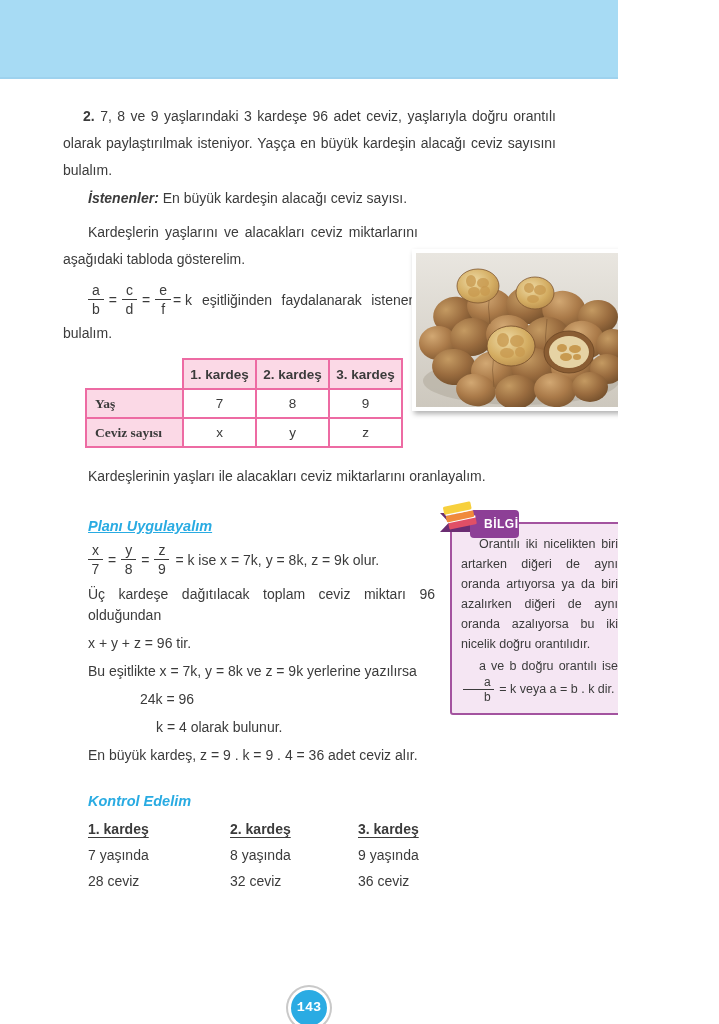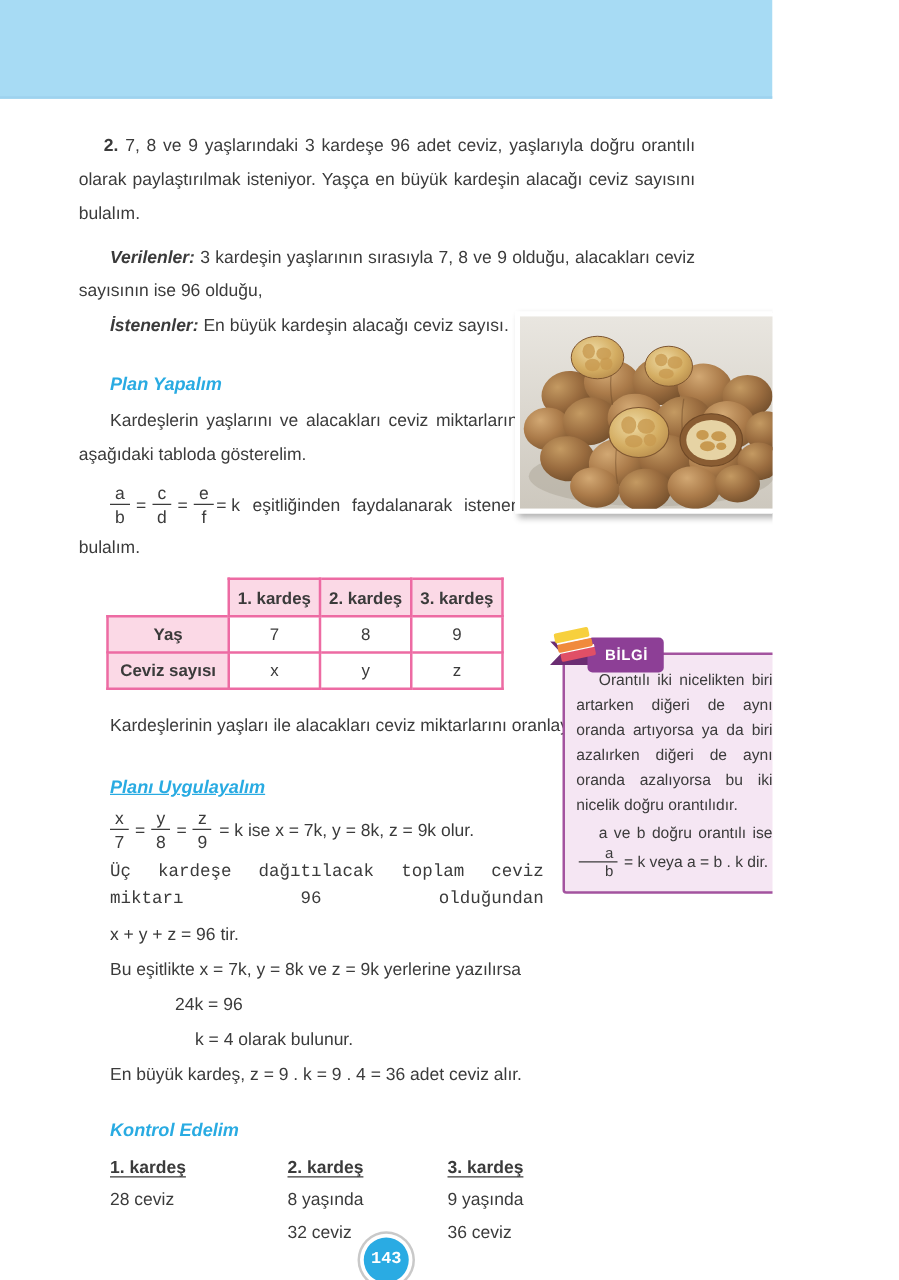--- a/index.html
+++ b/index.html
@@ -10,37 +10,37 @@
 
   .content{padding:0 62px 0 63px;font-size:14px;}
 
   p{margin:0;}
   .para{line-height:27px;text-align:justify;}
   .sec-title{color:var(--accent,#29abe2);font-weight:bold;font-style:italic;font-size:14.5px;margin:26px 0 0 25px;}
   .lbl-it{font-weight:bold;font-style:italic;}
   .ln{margin:7px 0 0 25px;line-height:21px;}
   .indent20{text-indent:20px;}
   .indent25{text-indent:25px;}
-  .stretch{text-align:justify;text-align-last:justify;font-family:Liberation Mono, monospace;}
+  .stretch{text-align:justify;text-align-last:justify;}
 
   
   .eq-row{display:flex;align-items:center;margin:9px 0 0 25px;}
   .frac{display:inline-flex;flex-direction:column;text-align:center;font-size:14px;}
   .frac .num{border-bottom:1.5px solid #3b3b3b;padding:0 4px 1px;line-height:16px;}
   .frac .den{padding-top:1px;line-height:16px;}
   .eqsign{margin:0 5px;}
   .eq-tail{margin-left:2px;}
   .eq-suffix{flex:1;margin-left:10px;text-align:justify;text-align-last:justify;}
 
   
   table.ptable{border-collapse:collapse;margin:13px 0 0 22px;font-size:13.5px;}
   table.ptable th,table.ptable td{border:2px solid var(--table-border,#ed6ba3);}
   table.ptable th{background:var(--table-bg,#fbd9e6);font-weight:bold;height:26px;width:69px;text-align:center;}
   table.ptable th.corner{border:none;background:transparent;width:94px;}
-  table.ptable td.rowlbl{background:var(--table-bg,#fbd9e6);font-weight:bold;text-align:center;padding:3px 8px;height:21px;}
+  table.ptable td.rowlbl{background:var(--table-bg,#fbd9e6);font-weight:bold;text-align:left;padding:3px 8px;height:21px;font-family:Liberation Serif, serif;}
   table.ptable td.val{background:#fff;text-align:center;width:69px;}
 
   
   .check-grid{display:flex;margin:8px 0 0 25px;}
   .check-col{width:142px;}
   .check-col:nth-child(2){width:128px;}
   .check-col .hdr{font-weight:bold;text-decoration:underline;text-underline-offset:3px;line-height:25px;}
   .check-col .cl{line-height:25px;margin-top:1px;}
 
   
@@ -51,21 +51,21 @@
   .info-box{position:absolute;left:450px;top:522px;width:179px;box-sizing:border-box;background:var(--info-bg,#f5e6f3);border:2px solid var(--info-border,#a3539f);border-radius:3px;padding:10px 9px 9px;font-size:12.5px;line-height:20px;text-align:justify;}
   .info-box .ipara{text-indent:18px;}
   .ifrac{display:inline-flex;flex-direction:column;text-align:center;font-size:12px;vertical-align:middle;margin:0 2px;}
   .ifrac .num{border-bottom:1px solid #3b3b3b;padding:0 3px;line-height:13px;}
   .ifrac .den{line-height:13px;padding-top:1px;}
 
   .ribbon{position:absolute;left:-12px;top:-20px;height:32px;}
   .ribbon-tail{position:absolute;left:0;top:9px;width:40px;height:19px;background:var(--ribbon-dark,#6b2d72);
     clip-path:polygon(0 0,100% 0,100% 100%,0 100%,9px 50%);}
   .ribbon-main{position:absolute;left:30px;top:6px;background:var(--ribbon,#8d3f96);color:#fff;font-weight:bold;
-    font-size:12px;letter-spacing:.5px;padding:4px 12px 4px 14px;border-radius:4px;}
+    font-size:12px;letter-spacing:.5px;padding:4px 0 4px 14px;border-radius:4px;}
   .book-icon{position:absolute;left:2px;top:-4px;z-index:2;}
 
   
   .page-badge{position:absolute;left:0;right:0;top:988px;margin:auto;width:46px;height:52px;font-family:Liberation Mono, monospace;}
   .badge-diamond{position:absolute;left:13px;top:25px;width:20px;height:20px;background:var(--badge,#2aabe3);
     transform:rotate(45deg);border-radius:3px;box-shadow:0 0 0 2px #fff;}
   .badge-chevron{position:absolute;left:17px;top:36px;width:12px;height:9px;z-index:2;}
   .badge-circle{position:absolute;left:5px;top:2px;width:36px;height:36px;border-radius:50%;background:var(--badge,#2aabe3);
     color:#fff;font-weight:bold;font-size:13.5px;line-height:36px;text-align:center;z-index:1;
     box-shadow:0 0 0 3px #fff,0 0 0 5px #c9c9c9;}
@@ -74,24 +74,22 @@
 <body>
 
 <div class="page">
 
   <div class="top-band"></div>
 
   <div class="content">
 
     <p class="para indent20" style="margin-top:24px;"><b>2.</b> <span>7, 8 ve 9 yaşlarındaki 3 kardeşe 96 adet ceviz, yaşlarıyla doğru orantılı olarak paylaştırılmak isteniyor. Yaşça en büyük kardeşin alacağı ceviz sayısını bulalım.</span></p>
 
-    <p class="para indent25" style="margin-top:8px;"><span class="lbl-it">Verilenler:</span> <span>3 kardeşin yaşlarının sırasıyla 7, 8 ve 9 olduğu, alacakları ceviz sayısının ise 96 olduğu,</span></p>
     <p class="para indent25" style="margin-top:1px;"><span class="lbl-it">İstenenler:</span> <span>En büyük kardeşin alacağı ceviz sayısı.</span></p>
 
-    <p class="sec-title">Plan Yapalım</p>
     <p class="para indent25" style="margin-top:7px;width:355px;">Kardeşlerin yaşlarını ve alacakları ceviz miktarlarını aşağıdaki tabloda gösterelim.</p>
 
     <div class="eq-row" style="width:347px;">
       <span class="frac">
           <span class="num">a</span>
           <span class="den">b</span>
         </span>
       <span class="eqsign">=</span>
       <span class="frac">
           <span class="num">c</span>
@@ -157,20 +155,21 @@
     <p class="ln">Bu eşitlikte x = 7k, y = 8k ve z = 9k yerlerine yazılırsa</p>
     <p class="ln" style="margin-left:77px;">24k = 96</p>
     <p class="ln" style="margin-left:93px;">k = 4  olarak bulunur.</p>
     <p class="ln">En büyük kardeş, z = 9 . k = 9 . 4 = 36 adet ceviz alır.</p>
 
     <p class="sec-title" style="margin-top:27px;">Kontrol Edelim</p>
 
     <div class="check-grid">
       <div class="check-col">
         <div class="hdr">1. kardeş</div>
+        <div class="cl">7 yaşında</div>
         <div class="cl">28 ceviz</div>
       </div>
       <div class="check-col">
         <div class="hdr">2. kardeş</div>
         <div class="cl">8 yaşında</div>
         <div class="cl">32 ceviz</div>
       </div>
       <div class="check-col">
         <div class="hdr">3. kardeş</div>
         <div class="cl">9 yaşında</div>

